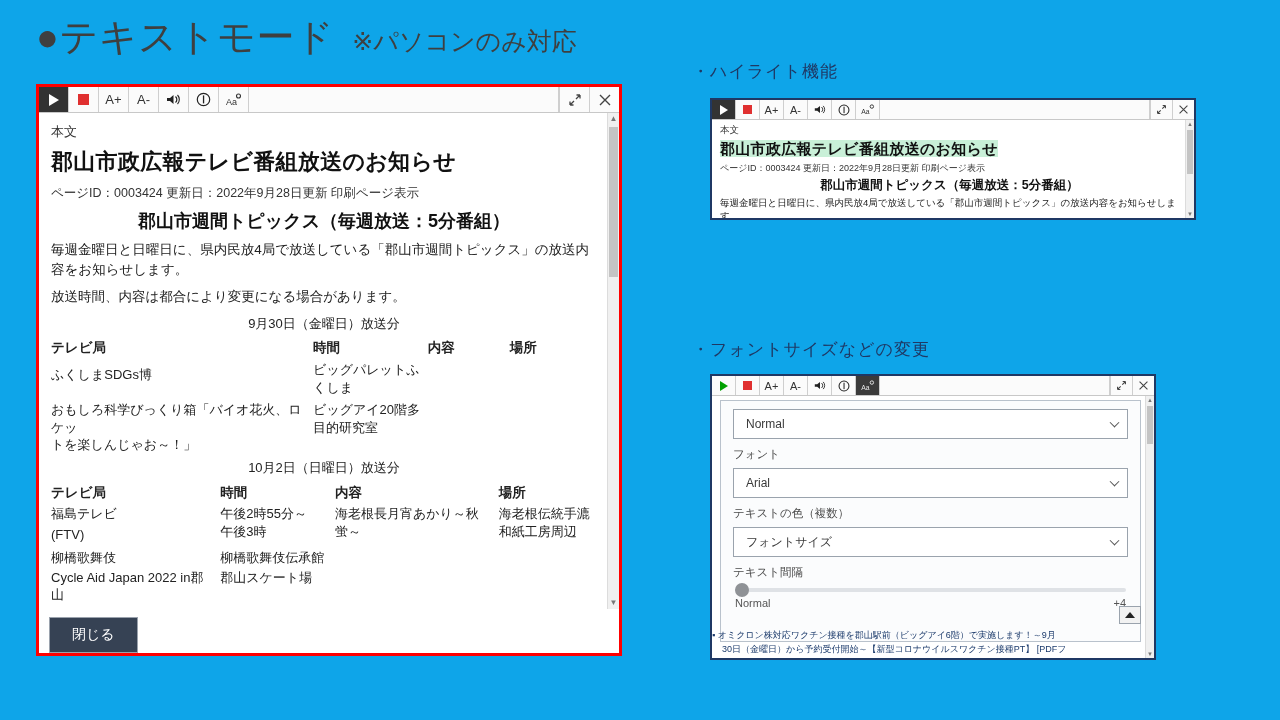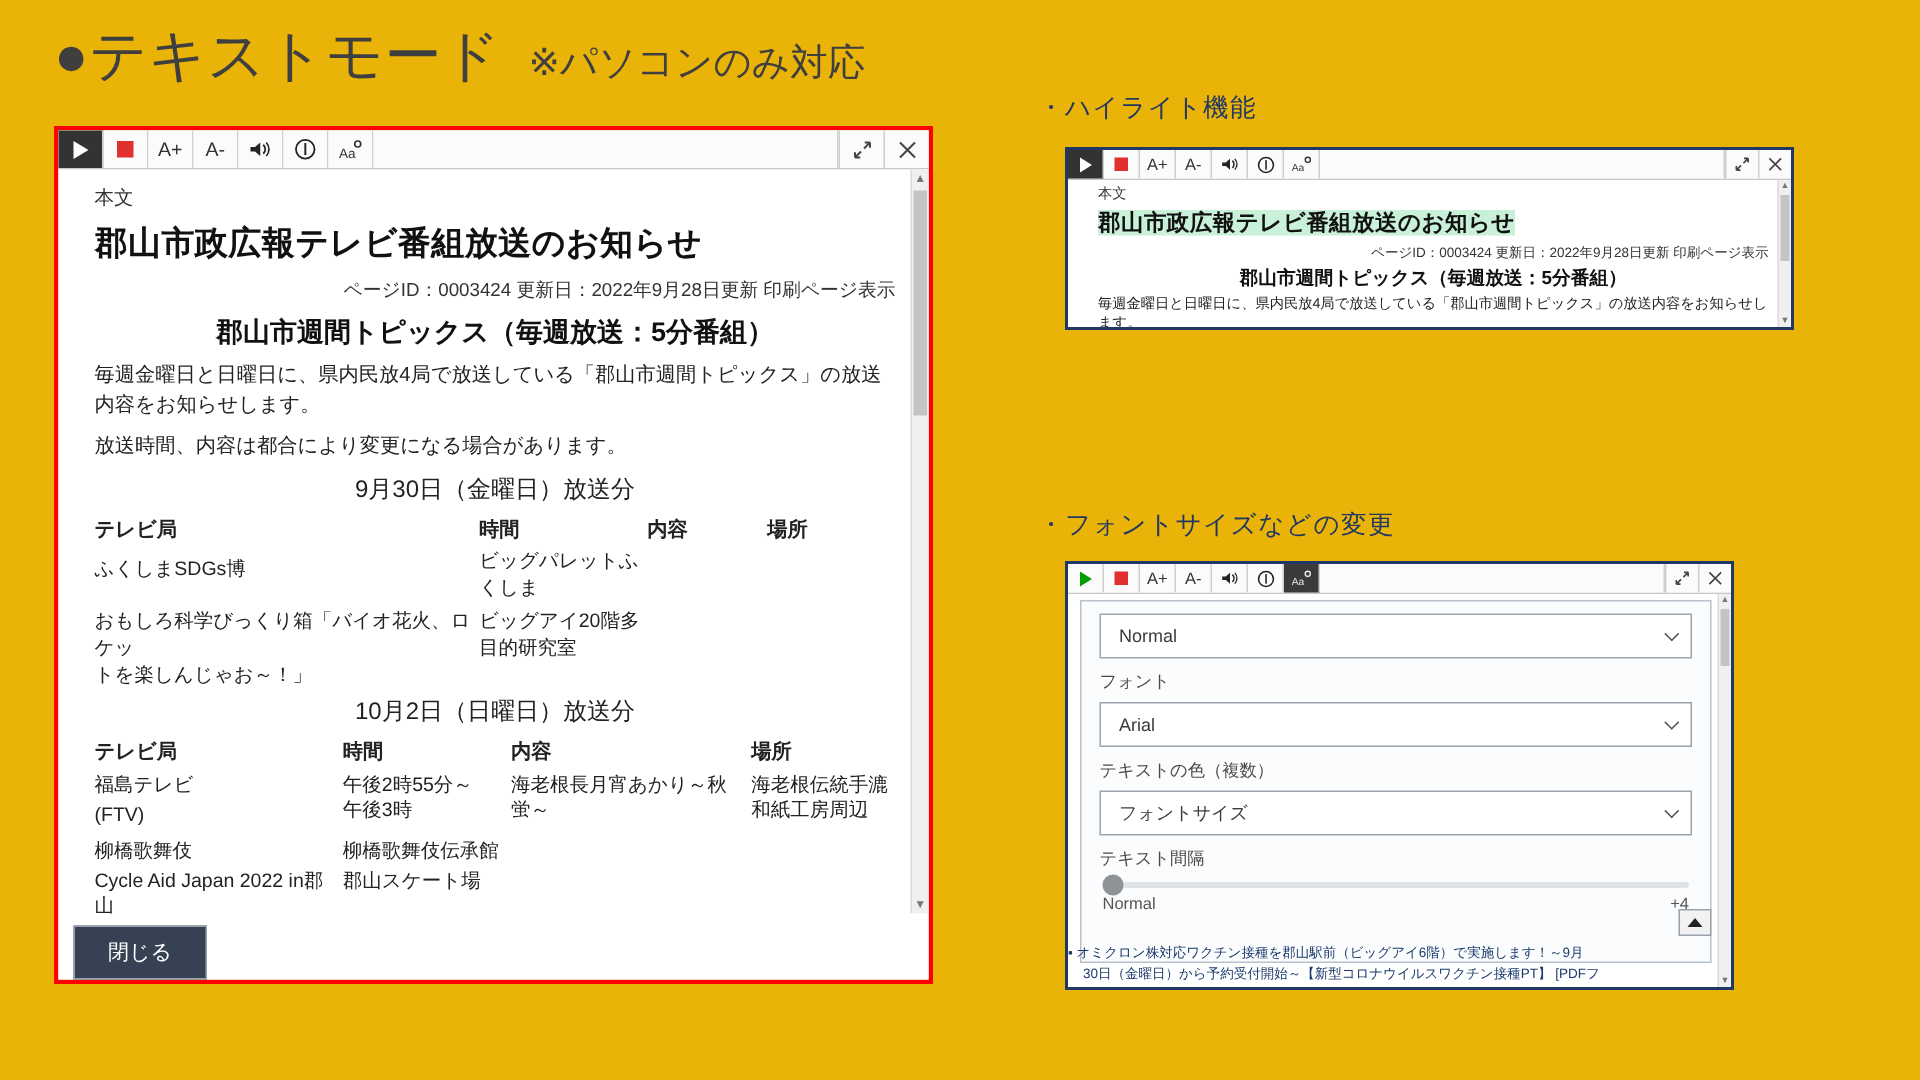--- a/index.html
+++ b/index.html
@@ -3,21 +3,21 @@
 <meta charset="utf-8">
 <style>
   * { box-sizing: border-box; }
   html, body {
     margin: 0; padding: 0;
     width: 1280px; height: 720px;
     background: #ffffff;
     font-family: "Liberation Sans", "DejaVu Sans", sans-serif;
     overflow: hidden;
   }
-  .page { position: relative; width: 1280px; height: 720px; background:#eab308; }
+  .page { position: relative; width: 1280px; height: 720px; background:#0ea5e9; }
 
   
   .slide-title {
     position: absolute; left: 36px; top: 12px;
     font-size: 38px; color: #3f3f3f; font-weight: 400;
     letter-spacing: .5px; white-space: nowrap;
   }
   .slide-title .sub { font-size: 25px; margin-left: 18px; letter-spacing: 0; }
 
   
@@ -73,27 +73,27 @@
   #reader-main {
     left: 36px; top: 84px; width: 586px; height: 572px;
     border: 3px solid #ff0000; background:#fff;
   }
   #reader-main .toolbar { height: 26px; }
   #reader-main .tb-btn { width: 30px; font-size: 13px; }
   #reader-main .tb-btn.right { width: 30px; }
   #reader-main .content { padding: 8px 10px 0 12px; }
   #reader-main .scrollbar { width: 12px; }
 
-  .doc { font-size: 13px; color: #222; line-height: 1.45; margin-left: 12px; }
+  .doc { font-size: 13px; color: #222; line-height: 1.45; }
   .doc .label-honbun { font-size: 13px; color:#333; margin: 2px 0 4px; }
   .doc h1 { font-size: 22px; font-weight: bold; margin: 2px 0 6px; color:#111; letter-spacing: .3px; }
-  .doc .meta { font-size: 12.5px; color:#333; margin: 0 0 6px; text-align: right; }
+  .doc .meta { font-size: 12.5px; color:#333; margin: 0 0 6px; }
   .doc h2 { font-size: 18px; font-weight: bold; margin: 4px 0 6px; color:#111;text-align:center; }
   .doc p { margin: 0 0 8px; font-size: 13.5px; }
-  .doc .center { text-align:center; margin: 2px 0 4px; font-size: 16px; }
+  .doc .center { text-align:center; margin: 2px 0 4px; font-size: 13px; }
 
   table.tv { width:100%; border-collapse: collapse; margin: 0 0 4px; }
   table.tv th { text-align:left; font-weight:bold; font-size:13.5px; padding: 1px 4px 2px 0; vertical-align: top;}
   table.tv td { text-align:left; font-size:13px; padding: 1px 4px 1px 0; vertical-align: top; line-height:1.35; }
 
   .close-bar { flex: 0 0 auto; background:#fff; padding: 8px 0 0 10px; }
   .btn-close {
     display:inline-block; background:#364254; color:#fff;
     font-size: 14px; padding: 8px 22px; border: 1px solid #9aa2ad;
   }

